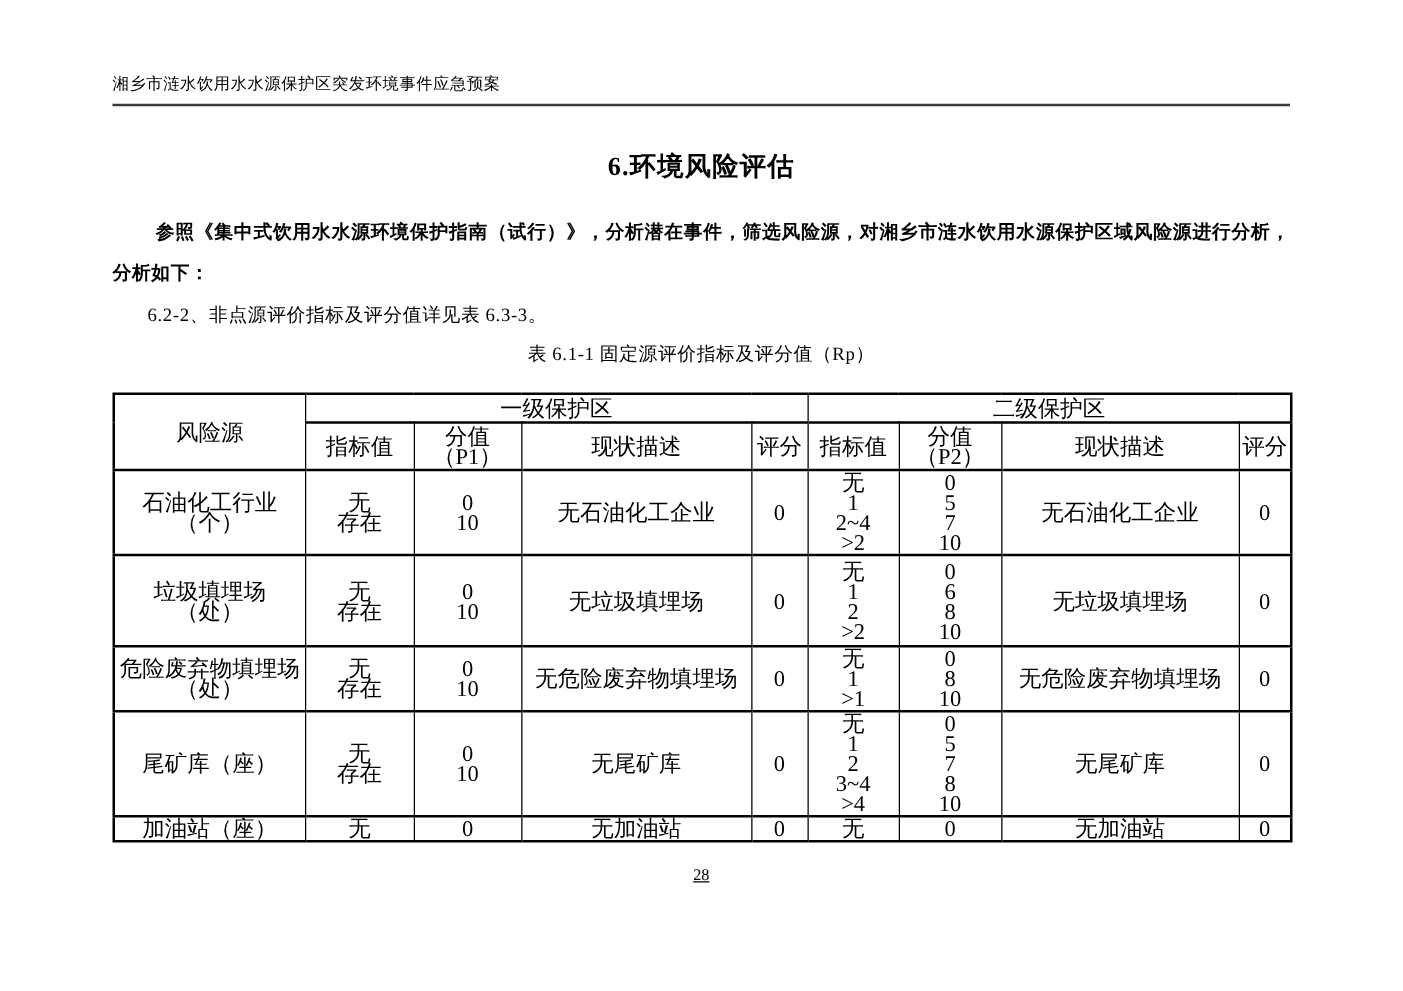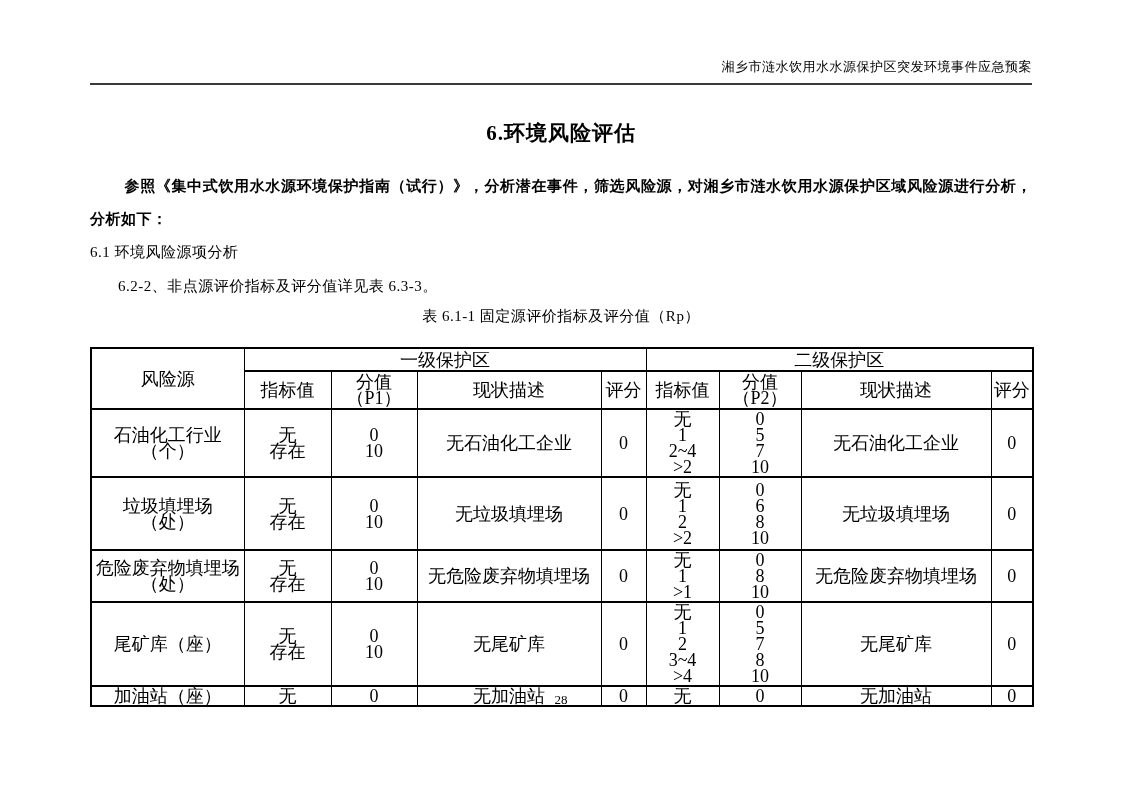--- a/index.html
+++ b/index.html
@@ -10,21 +10,20 @@
     color: #000;
     overflow: hidden;
     position: relative;
   }
   .page {
     width: 1122px; height: 793px;
     padding: 58px 90px 0 90px;
     position: relative;
   }
   .page-header-text {
-    text-align: right;
     font-size: 13px;
     line-height: 18px;
     letter-spacing: 0.5px;
   }
   .page-header-rule {
     margin-top: 7px;
     height: 0;
     border-bottom: 2px solid #3a3a3a;
   }
   .doc-title {
@@ -102,21 +101,20 @@
 
 <div class="page">
 
   <div class="page-header-text">湘乡市涟水饮用水水源保护区突发环境事件应急预案</div>
   <div class="page-header-rule"></div>
 
   <div class="doc-title">6.环境风险评估</div>
 
   <p class="body-para">参照《集中式饮用水水源环境保护指南（试行）》，分析潜在事件，筛选风险源，对湘乡市涟水饮用水源保护区域风险源进行分析，分析如下：</p>
 
-  <div class="section-61">6.1 环境风险源项分析</div>
   <div class="section-622">6.2-2、非点源评价指标及评分值详见表 6.3-3。</div>
 
   <div class="table-title">表 6.1-1 固定源评价指标及评分值（Rp）</div>
 
   <table class="risk-table">
     <colgroup>
       <col style="width:153px">
         <col style="width:87px">
         <col style="width:86px">
         <col style="width:184px">

